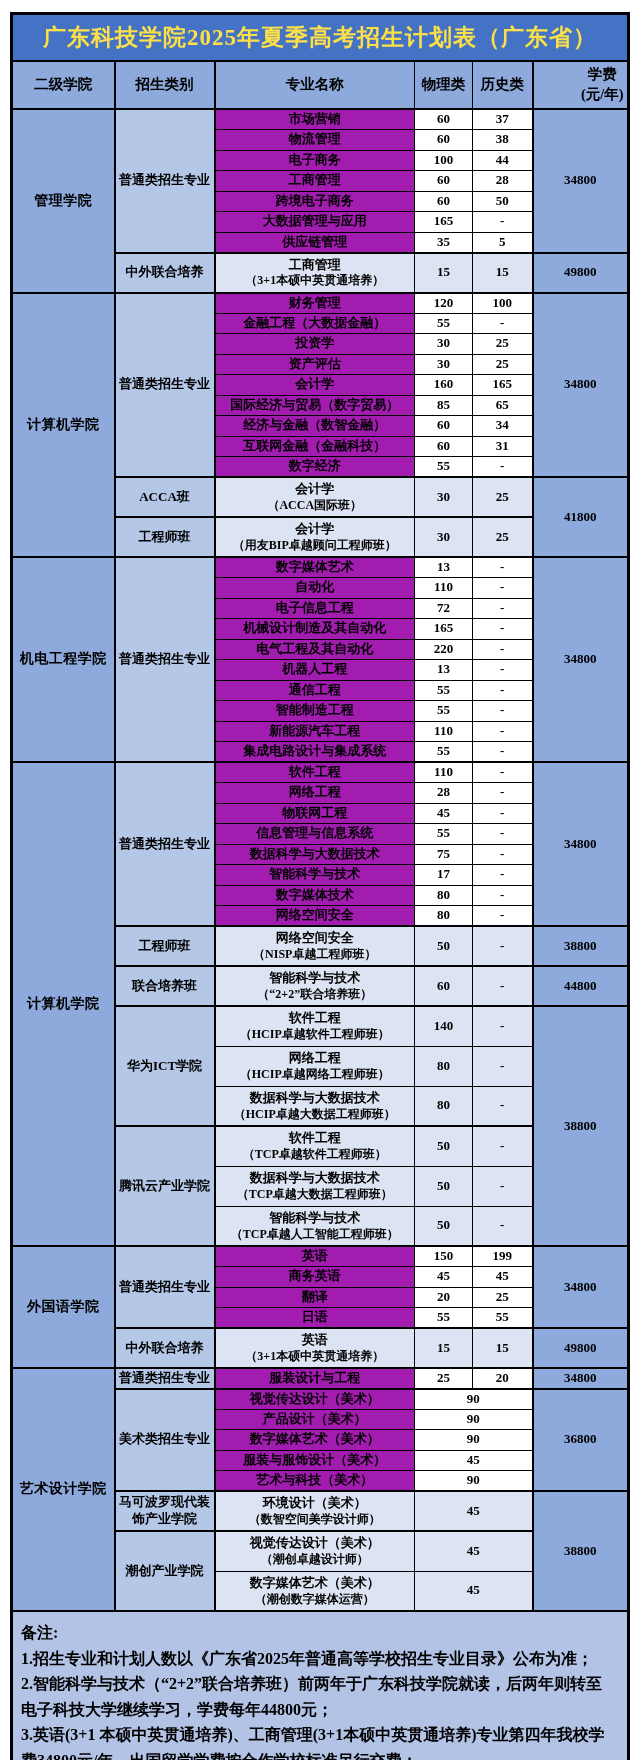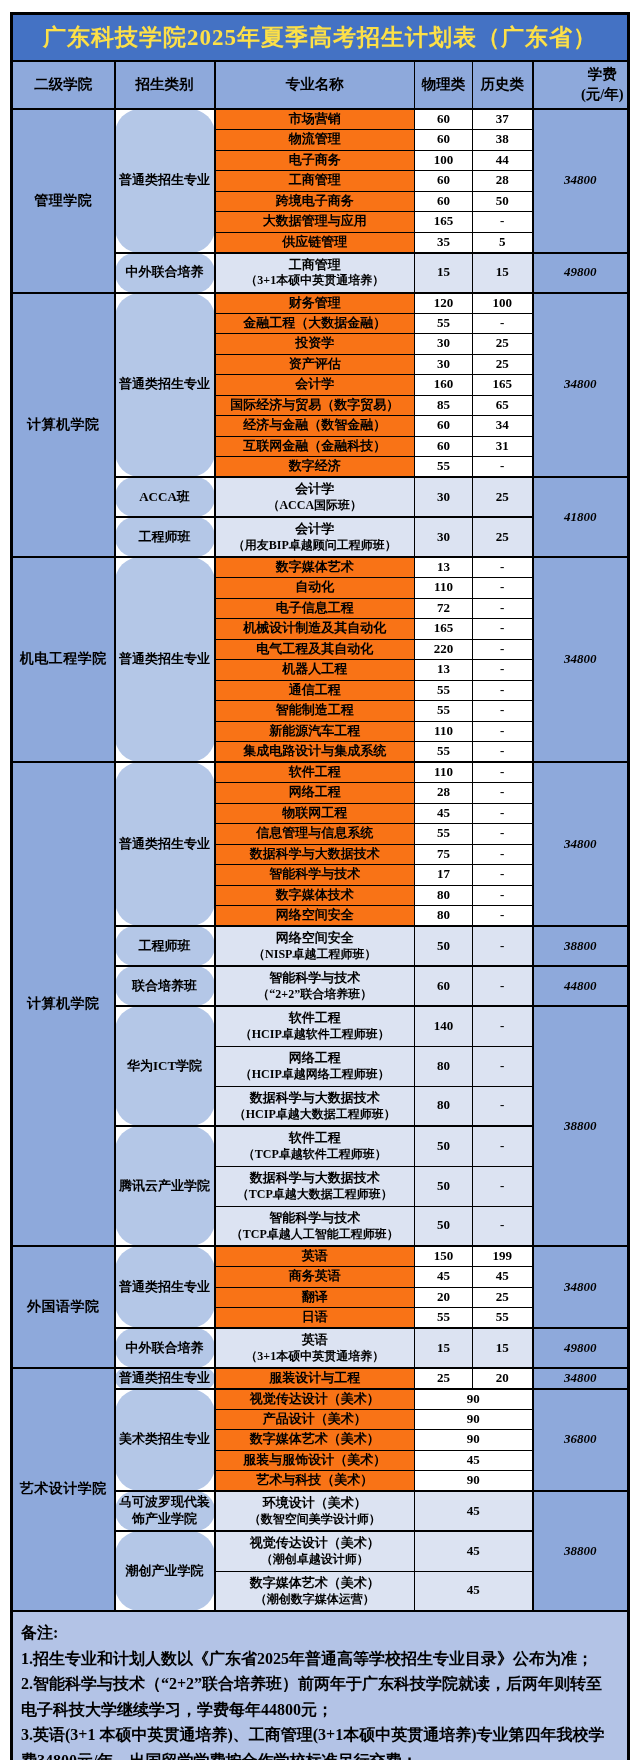--- a/index.html
+++ b/index.html
@@ -59,30 +59,28 @@
     font-size:14px;
     letter-spacing:0.5px;
     border-right:2px solid var(--border);
     font-family:Liberation Mono, monospace;
   }
   .category-cell{
     background:var(--category-bg);
     border-left:2px solid var(--border);
     border-right:2px solid var(--border);
     padding:0 2px;
-    border-radius:25px;
-  }
-  .major-cell{background:#f97316;padding:0 2px;}
+  }
+  .major-cell{background:#a21caf;padding:0 2px;}
   .num-cell{background:#ffffff;}
   .major-cell.special,.num-cell.special{background:var(--special-bg);}
   .major-sub{font-size:12px;line-height:1.25;}
   .fee-cell{
     background:var(--fee-bg);
     border-left:2px solid var(--border);
-    font-style:italic;
   }
   tbody tr.college-start > td{border-top:2.5px solid var(--border);}
   tbody tr.group-start > td{border-top:2px solid var(--border);margin-top:24px;}
   .notes-cell{
     background:var(--notes-bg);
     border-top:2.5px solid var(--border);
     text-align:left;
     font-size:16px;
     line-height:1.6;
     padding:8px 10px 10px 8px;

